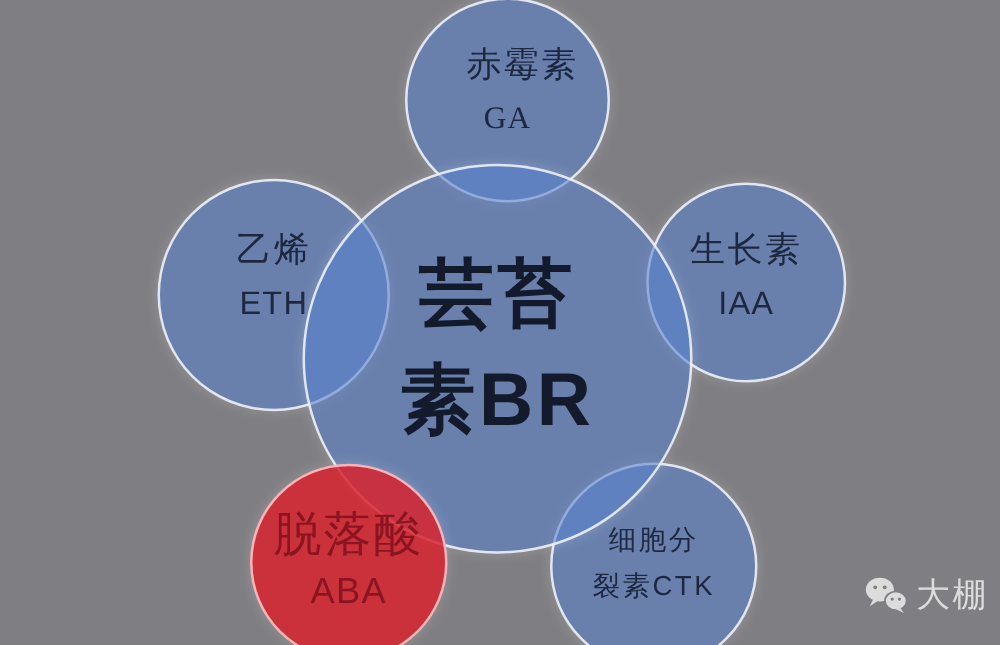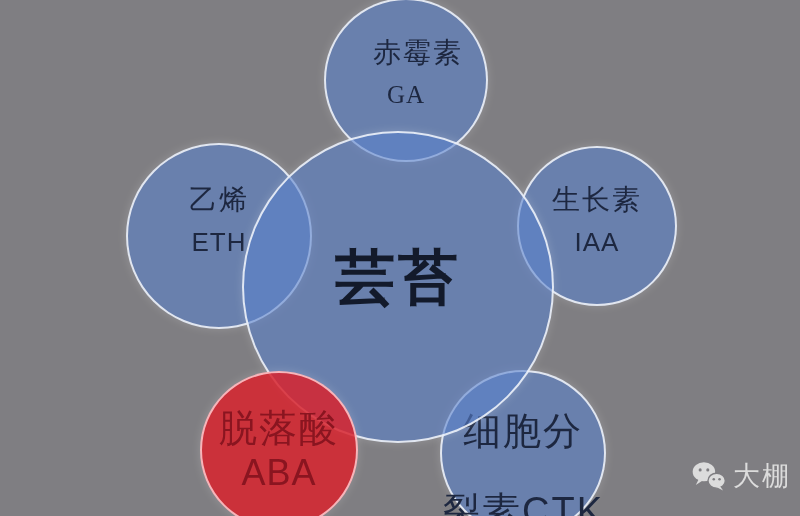--- a/index.html
+++ b/index.html
@@ -29,22 +29,22 @@
 
   .center-line{
     font-size:60px;font-weight:700;line-height:85px;letter-spacing:3px;
     color:var(--center-text,#131a2b);white-space:nowrap;
   }
   .zh{font-size:28px;line-height:32px;letter-spacing:2px;white-space:nowrap;}
   .en{font-size:26px;line-height:30px;margin-top:11px;letter-spacing:1px;white-space:nowrap;}
   .serif{font-family:"Liberation Serif",serif;margin-left:24px;}
   .c-ga .en{font-family:"Liberation Serif",serif;font-size:25px;}
   .c-aba .zh{font-family:"Liberation Serif",serif;font-size:38px;}
-  .c-aba .en{margin-top:14px;font-size:36px;}
-  .ctk-line{font-size:38px;line-height:37px;letter-spacing:2px;white-space:nowrap;margin-top:43px;}
+  .c-aba .en{margin-top:14px;font-size:29px;}
+  .ctk-line{font-size:22px;line-height:37px;letter-spacing:2px;white-space:nowrap;}
 
   .watermark{
     position:absolute;left:692px;top:461px;display:flex;align-items:center;gap:7px;
     color:var(--watermark-text,#dcdcdc);
   }
   .watermark-label{font-size:27px;line-height:30px;letter-spacing:2px;}
   .wechat-icon{display:block;}
 </style>
 </head>
 <body>
@@ -66,20 +66,21 @@
     <div class="en">ETH</div>
   </div>
 
   <div class="circle c-ctk">
     <div class="ctk-line">细胞分</div>
     <div class="ctk-line">裂素CTK</div>
   </div>
 
   <div class="circle c-center">
     <div class="center-line">芸苔</div>
+    <div class="center-line">素BR</div>
   </div>
 
   <div class="circle c-aba">
     <div class="zh">脱落酸</div>
     <div class="en">ABA</div>
   </div>
 
   <div class="watermark">
     <svg class="wechat-icon" width="34" height="30" viewBox="0 0 40 35" aria-hidden="true">
       <g fill="#dcdcdc">

